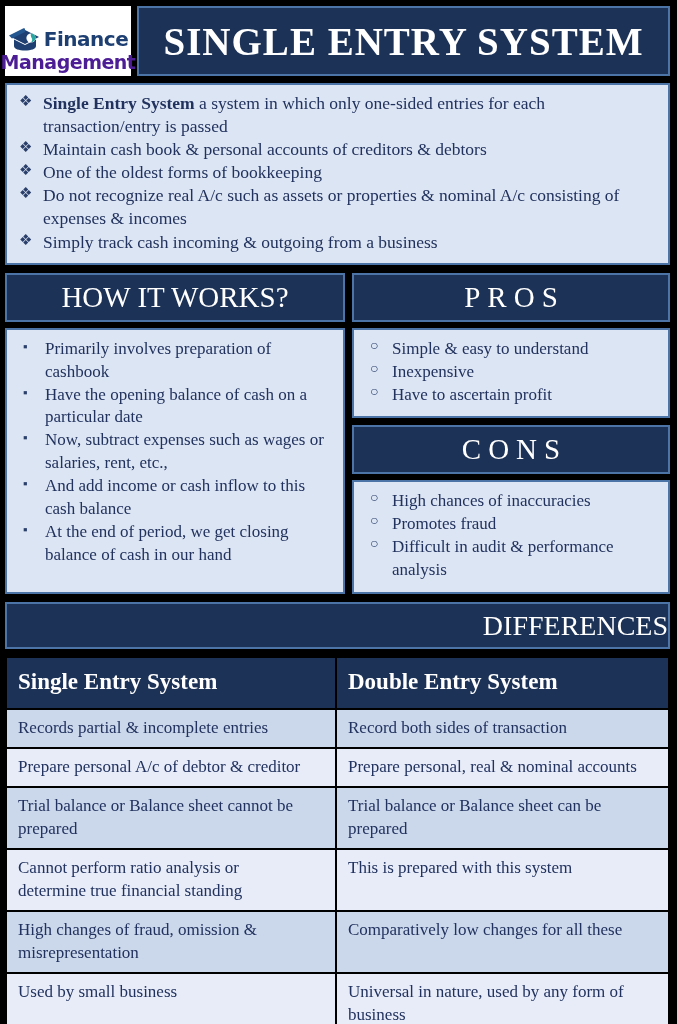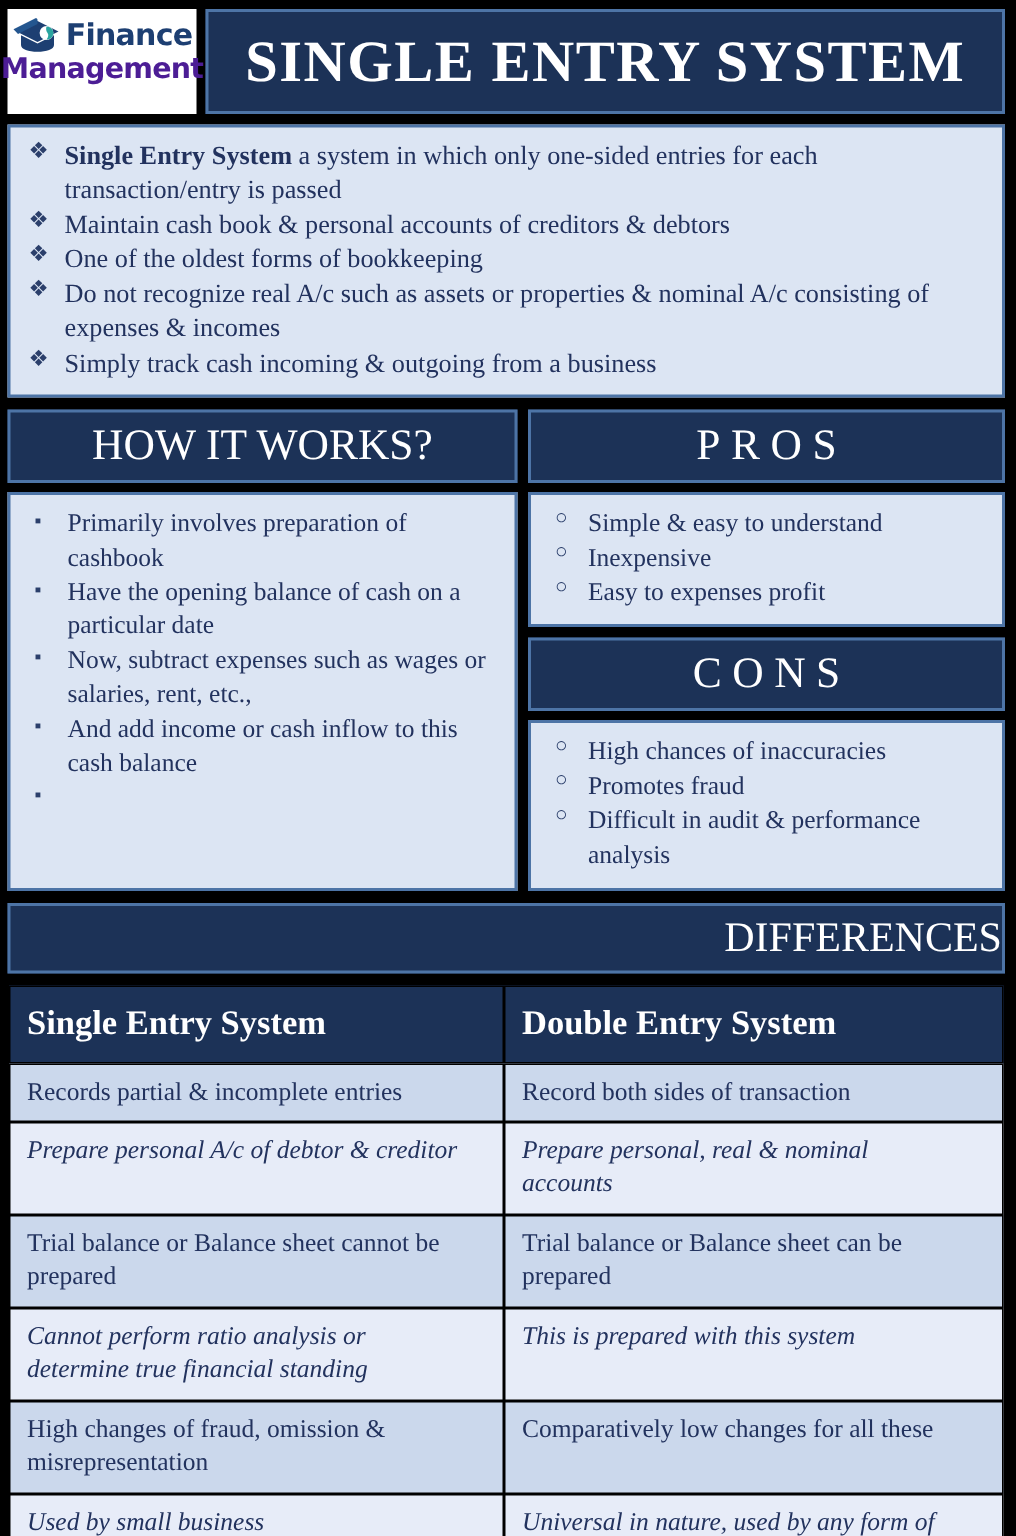--- a/index.html
+++ b/index.html
@@ -40,21 +40,21 @@
     height: 70px;
     flex: 0 0 auto;
   }
   .logo {
     width: 126px;
     flex: 0 0 126px;
     background: #ffffff;
     display: flex;
     flex-direction: column;
     align-items: center;
-    justify-content: flex-start;
+    justify-content: flex-end;
     padding: 4px 2px;
   }
   .logo-top {
     display: flex;
     align-items: center;
     gap: 2px;
     line-height: 1;
   }
   .cap-icon { display: block; }
   .logo-finance {
@@ -185,21 +185,21 @@
   .tcell.c1 { width: 330px; flex: 0 0 330px; }
   .tcell.c2 { flex: 1 1 auto; }
   .trow.head .tcell {
     background: #1c3257;
     color: #ffffff;
     font-weight: bold;
     font-size: 23px;
     padding: 9px 10px 10px 11px;
   }
   .shade-a .tcell { background: #cbd8ec; }
-  .shade-b .tcell { background: #e7ecf8; font-style: italic; }
+  .shade-b .tcell { background: #e7ecf8; }
 </style>
 </head>
 <body>
 
 <div class="page">
 
   <div class="header-row">
     <div class="logo">
       <div class="logo-top">
         <span>
@@ -265,20 +265,21 @@
           <li>
             <span class="bullet">▪</span>
             <span>Now, subtract expenses such as wages or salaries, rent, etc.,</span>
           </li>
           <li>
             <span class="bullet">▪</span>
             <span>And add income or cash inflow to this cash balance</span>
           </li>
           <li>
             <span class="bullet">▪</span>
+            <span>At the end of period, we get closing balance of cash in our hand</span>
           </li>
         </ul>
       </div>
     </div>
 
     <div class="col-right">
       <div class="band navy spaced">
         <span class="band-text">PROS</span>
       </div>
       <div class="listbox light">
@@ -286,21 +287,21 @@
           <li>
             <span class="bullet">○</span>
             <span>Simple &amp; easy to understand</span>
           </li>
           <li>
             <span class="bullet">○</span>
             <span>Inexpensive</span>
           </li>
           <li>
             <span class="bullet">○</span>
-            <span>Easy to expenses profit</span>
+            <span>Have to ascertain profit</span>
           </li>
         </ul>
       </div>
 
       <div class="band navy spaced" style="margin-top:7px;">
         <span class="band-text">CONS</span>
       </div>
       <div class="listbox light grow">
         <ul class="circle">
           <li>

